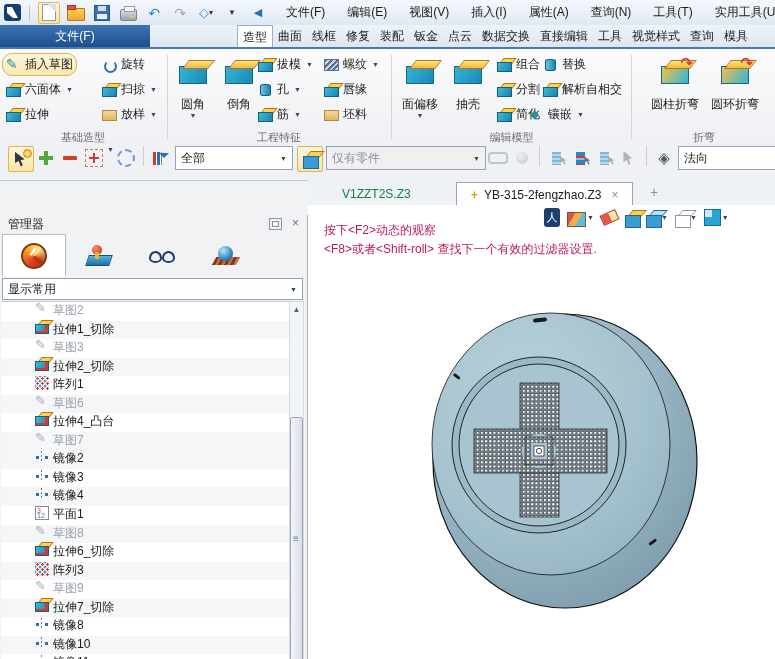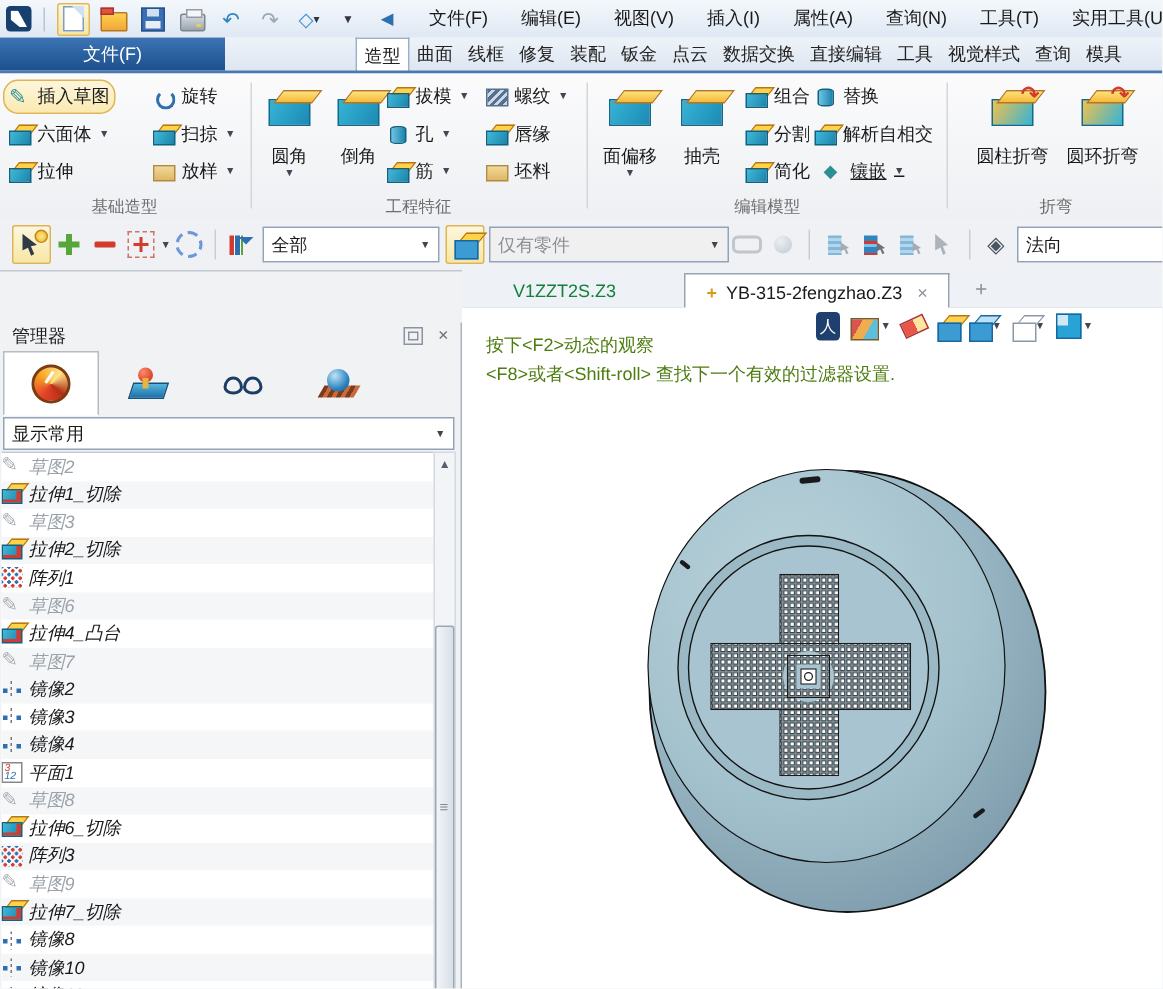--- a/index.html
+++ b/index.html
@@ -61,21 +61,21 @@
   .ic-cube{margin-top:2px;}
   .ic-cube::after{content:"";position:absolute;left:0;bottom:1px;width:13px;height:8px;background:linear-gradient(120deg,#3fb9da,#1d83ab);border:1px solid #0f6283;}
   .ic-cube::before{content:"";position:absolute;left:2px;bottom:9px;width:11px;height:4px;background:#ffd24a;transform:skewX(-38deg);transform-origin:bottom left;border:1px solid #b5761d;}
   .ic-pencil::before{content:"✎";position:absolute;left:0;top:-2px;font-size:14px;color:#2e8f93;}
   .ic-rot::before{content:"";position:absolute;left:2px;top:2px;width:9px;height:9px;border:2px solid #2e6fb0;border-radius:50%;border-top-color:transparent;}
   .ic-stripe::after{content:"";position:absolute;left:0;bottom:1px;width:13px;height:10px;background:repeating-linear-gradient(135deg,#55718f 0 2px,#cdd8e4 2px 4px);border:1px solid #55718f;}
   .ic-cyl::after{content:"";position:absolute;left:2px;bottom:1px;width:9px;height:10px;background:linear-gradient(90deg,#6fc4e4,#1d83ab);border:1px solid #0f6283;border-radius:4px/2px;}
   .ic-tan::after{content:"";position:absolute;left:0;bottom:1px;width:13px;height:9px;background:linear-gradient(#f2d89a,#dfb763);border:1px solid #b08c3e;}
   .ic-dia::before{content:"◆";position:absolute;left:1px;top:-1px;font-size:12px;color:#2e8f93;}
   
-  #seltb{position:absolute;left:0;top:146px;width:775px;height:34px;background:#eff1f4;border-bottom:1px solid #c3c9d1;display:flex;align-items:center;}
+  #seltb{position:absolute;left:0;top:146px;width:775px;height:34px;background:#eff1f4;border-bottom:1px solid #c3c9d1;display:flex;}
   .grip{width:3px;height:22px;margin:0 5px 0 3px;background:repeating-linear-gradient(#9aa2ac 0 2px,transparent 2px 4px);}
   .tbtn{width:24px;height:24px;display:flex;align-items:center;justify-content:center;position:relative;flex:none;}
   .tbtn.hl{border:1px solid #e0b44e;background:linear-gradient(#fdf6dd,#f8e6a6);border-radius:2px;}
   .tsep{width:1px;height:20px;background:#c9ced6;margin:0 5px;flex:none;}
   .cursorarrow{width:13px;height:15px;background:#2f3a44;clip-path:polygon(0 0,0 78%,32% 64%,48% 100%,64% 92%,47% 58%,78% 52%);position:relative;}
   .bulb{position:absolute;right:1px;top:2px;width:7px;height:7px;border-radius:50%;background:radial-gradient(#ffe88a,#f0b429);border:1px solid #c08a18;}
   .plus-g{width:14px;height:14px;background:
      linear-gradient(#57a63a,#57a63a) 50% 0/4px 100% no-repeat,
      linear-gradient(#57a63a,#57a63a) 0 50%/100% 4px no-repeat;}
   .minus-r{width:14px;height:4px;background:#d23b2e;border-radius:1px;}
@@ -115,21 +115,21 @@
   .joy::after{content:"";position:absolute;left:9px;bottom:8px;width:4px;height:7px;background:#e8b43c;}
   .joyball{position:absolute;left:6px;top:0;width:10px;height:10px;border-radius:50%;background:radial-gradient(circle at 35% 30%,#ff8a6a,#c42810);}
   .specs{width:26px;height:14px;position:relative;}
   .specs::before,.specs::after{content:"";position:absolute;top:2px;width:9px;height:8px;border:2px solid #1b3d66;border-radius:50% 50% 50% 50%/60% 60% 40% 40%;}
   .specs::before{left:0;} .specs::after{right:0;}
   .ballmat{width:24px;height:20px;position:relative;}
   .ballmat::before{content:"";position:absolute;left:0;bottom:1px;width:24px;height:8px;background:repeating-linear-gradient(90deg,#7a3c1e 0 3px,#c86a3a 3px 6px);transform:skewX(-30deg);}
   .ballmat::after{content:"";position:absolute;left:4px;top:0;width:15px;height:15px;border-radius:50%;background:radial-gradient(circle at 35% 30%,#bfe3f7,#2e86c1 60%,#14527e);}
   #mgr-filter{position:absolute;left:2px;top:63px;width:301px;box-sizing:border-box;}
   #tree{position:absolute;left:1px;top:86px;width:288px;height:393px;overflow:hidden;background:#fff;border-top:1px solid #c3c9d1;}
-  .trow{height:18.55px;display:flex;align-items:center;box-sizing:border-box;white-space:nowrap;font-style:italic;}
+  .trow{height:18.55px;display:flex;padding-left:34px;box-sizing:border-box;white-space:nowrap;}
   .trow.alt{background:#f5f6f8;}
   .trow .lbl{margin-left:4px;}
   .trow.gray .lbl{color:#9aa2aa;}
   .trow.red .lbl{color:#e2372c;}
   .ti{width:14px;height:14px;display:inline-block;position:relative;flex:none;}
   .ti-sketch::before{content:"✎";position:absolute;left:0;top:-2px;font-size:13px;color:#a8adb4;}
   .ti-extrude::after{content:"";position:absolute;left:0;bottom:1px;width:12px;height:8px;background:linear-gradient(120deg,#3fb9da,#1d83ab);border:1px solid #0f6283;box-shadow:inset -3px -2px 0 #d23b2e;}
   .ti-extrude::before{content:"";position:absolute;left:2px;bottom:9px;width:10px;height:4px;background:#ffd24a;transform:skewX(-38deg);transform-origin:bottom left;border:1px solid #b5761d;}
   .ti-pattern{background:
      radial-gradient(#d23b2e 1.1px,transparent 1.2px) 0 0/5px 5px,
@@ -147,21 +147,21 @@
   .sthumb::before{content:"≡";position:absolute;left:2px;top:50%;margin-top:-7px;color:#7a8794;font-size:10px;}
   
   #doctabs{position:absolute;left:308px;top:180px;width:467px;height:25px;background:#eef1f5;border-bottom:1px solid #a8b2be;}
   .dtab{position:absolute;top:2px;height:23px;display:flex;align-items:center;padding:0 14px;}
   .dtab.inactive{left:20px;color:#15803d;}
   .dtab.active{left:148px;background:#fff;border:1px solid #9aa4b0;border-bottom:none;gap:6px;}
   .modmark{color:#d99a17;font-weight:bold;}
   .closemark{color:#8a929c;margin-left:4px;}
   .newtab{position:absolute;left:342px;top:4px;color:#8a929c;font-size:14px;}
   #viewport{position:absolute;left:308px;top:205px;width:467px;height:454px;background:#fff;}
-  .hint{position:absolute;left:16px;color:#4d7c0f;}
+  .hint{position:absolute;left:16px;color:#be185d;}
   
   #vtools{position:absolute;left:236px;top:3px;display:flex;align-items:center;gap:7px;}
   .vico{display:flex;align-items:center;}
   .v-person{width:16px;height:19px;background:#1f3f6e;border-radius:3px;color:#fff;font-size:11px;display:flex;align-items:center;justify-content:center;}
   .v-box{width:17px;height:13px;background:linear-gradient(120deg,#d9534f 30%,#f0ad4e 30% 60%,#5bc0de 60%);border:1px solid #7a5a2a;margin-top:3px;}
   .v-eraser{width:15px;height:9px;background:linear-gradient(90deg,#e8564a 55%,#ffe6a0 55%);border:1px solid #a33;transform:rotate(-25deg);}
   .vcube{position:relative;width:14px;height:11px;margin-top:5px;}
   .vcube::after{content:"";position:absolute;left:0;top:0;width:14px;height:11px;background:#3d9bd4;border:1px solid #1668a0;}
   .vcube::before{content:"";position:absolute;left:2px;top:-5px;width:12px;height:5px;background:#bfe0f2;border:1px solid #1668a0;transform:skewX(-40deg);transform-origin:bottom left;}
   .vcube.ytop::before{background:#ffd24a;border-color:#b5761d;}
@@ -348,21 +348,21 @@
         <span class="rlab">简化</span>
       </div>
       <div class="rsmall" style="left:146px;top:4px;">
         <span class="ic ic-cyl"></span>
         <span class="rlab">替换</span>
       </div>
       <div class="rsmall" style="left:146px;top:29px;">
         <span class="ic ic-cube"></span>
         <span class="rlab">解析自相交</span>
       </div>
-      <div class="rsmall" style="left:151px;top:54px;text-decoration:underline;">
+      <div class="rsmall" style="left:132px;top:54px;">
         <span class="ic ic-dia"></span>
         <span class="rlab">镶嵌</span>
           <span class="dd">▼</span>
       </div>
       <div class="rglabel">编辑模型</div>
     </div>
     <div class="rsep" style="left:631px;"></div>
 
     <div class="rgroup" style="left:633px;width:142px;">
       <div class="rbig bend1" style="left:14px;width:56px;">

